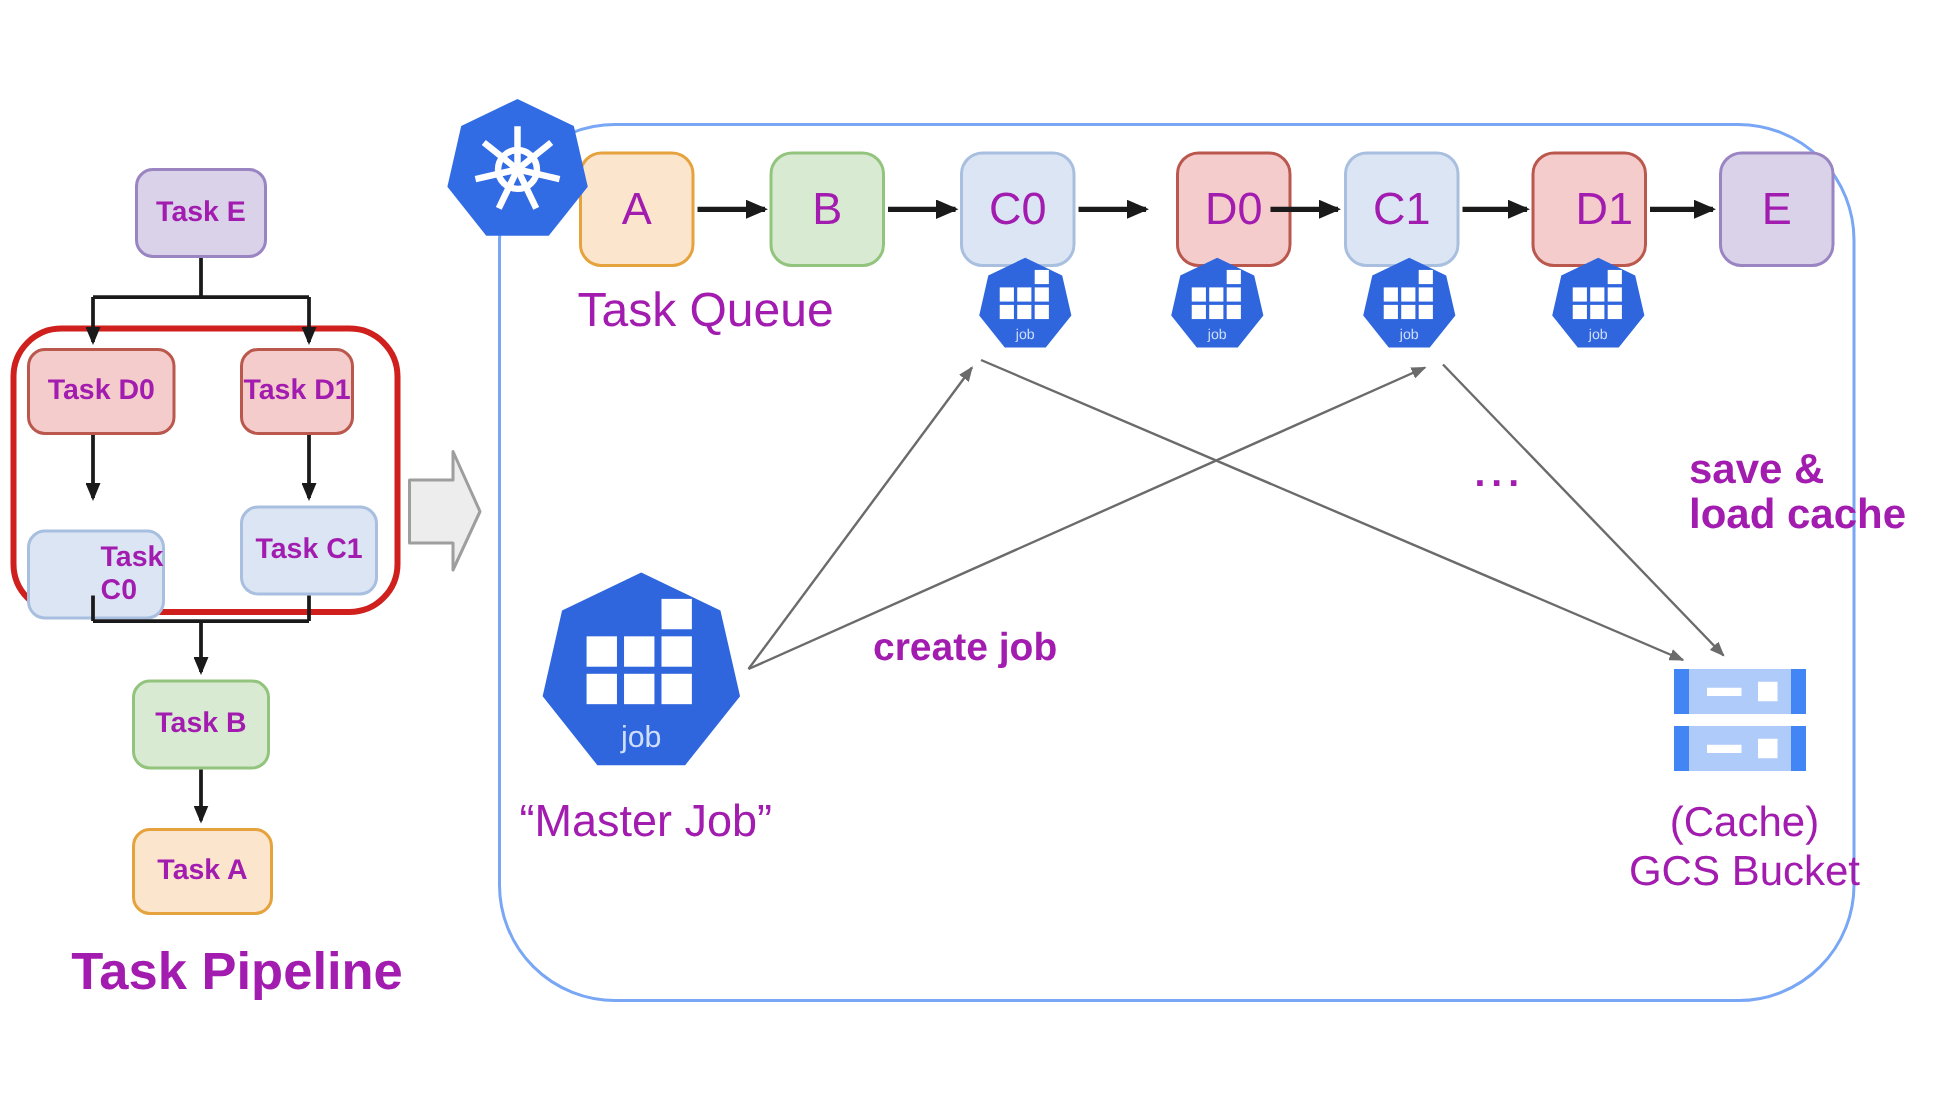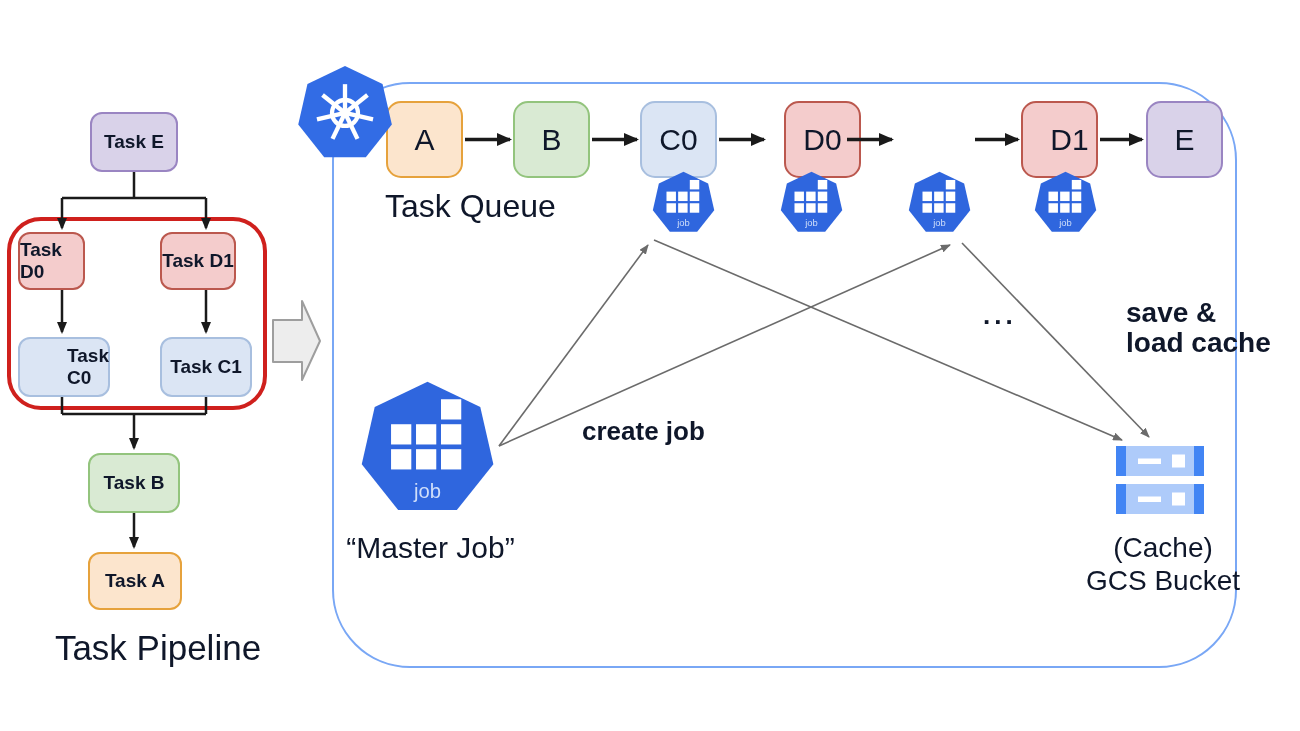--- a/index.html
+++ b/index.html
@@ -4,21 +4,21 @@
 <style>
   * { margin: 0; padding: 0; box-sizing: border-box; }
   html, body { background: #ffffff; }
   #canvas {
     position: relative;
     width: 1300px;
     height: 731px;
     background: #ffffff;
     overflow: hidden;
     font-family: "Liberation Sans", sans-serif;
-    color: #0f172a;
+    color: #a21caf;
   }
 
   
   .task-box {
     position: absolute;
     display: flex;
     align-items: center;
     justify-content: center;
     border-radius: 12px;
     border: 2.5px solid;
@@ -59,21 +59,21 @@
     position: absolute;
     left: 332px; top: 82px;
     width: 905px; height: 586px;
     border: 2.5px solid #79a7f5;
     border-radius: 78px;
     z-index: 1;
   }
 
   
   .diagram-label { position: absolute; z-index: 4; }
-  #pipeline-title   { left: 38px;  top: 628px; width: 240px; text-align: center; font-size: 35px; }
+  #pipeline-title   { left: 38px;  top: 628px; width: 240px; text-align: center; font-size: 35px; font-weight: bold; }
   #queue-title      { left: 385px; top: 188px; font-size: 32px; }
   #master-job-label { left: 318px; top: 531px; width: 225px; text-align: center; font-size: 30px; }
   #create-job-label { left: 582px; top: 416px; font-size: 26px; font-weight: 700; }
   #ellipsis-label   { left: 983px; top: 300px; font-size: 26px; font-weight: 700; letter-spacing: 4px; }
   #cache-label      { left: 1126px; top: 298px; font-size: 28px; font-weight: 700; line-height: 30px; }
   #gcs-label        { left: 1083px; top: 531px; width: 160px; text-align: center; font-size: 28px; line-height: 33px; }
 
   
   .job-icon-sm { position: absolute; width: 63px; height: 66px; top: 169px; z-index: 6; }
   #master-job-icon { position: absolute; left: 360px; top: 376px; width: 135px; height: 141px; z-index: 6; }
@@ -142,27 +142,27 @@
       <path d="M654,240 L1122,440" marker-end="url(#arr-thin)"></path>
       <path d="M962,243 L1149,437" marker-end="url(#arr-thin)"></path>
     </g>
   </svg>
 
   <div id="parallel-group-outline"></div>
 
   <div class="task-box purple" style="left:90px;  top:112px; width:88px; height:60px;">
     <span>Task E</span>
   </div>
-  <div class="task-box red" style="left:18px; top:232px; width:67px; height:58px;">
+  <div class="task-box red" style="left:18px; top:232px; width:99px; height:58px;">
     <span>Task D0</span>
   </div>
   <div class="task-box red" style="left:160px; top:232px; width:76px; height:58px;">
     <span>Task D1</span>
   </div>
-  <div class="task-box blue" style="left:18px; top:337px; width:92px; height:60px;padding-left:48px;">
+  <div class="task-box blue" style="left:18px; top:353px; width:92px; height:60px;padding-left:48px;">
     <span>Task C0</span>
   </div>
   <div class="task-box blue" style="left:160px; top:337px; width:92px; height:60px;">
     <span>Task C1</span>
   </div>
   <div class="task-box green" style="left:88px; top:453px; width:92px; height:60px;">
     <span>Task B</span>
   </div>
   <div class="task-box orange" style="left:88px; top:552px; width:94px; height:58px;">
     <span>Task A</span>
@@ -192,20 +192,23 @@
   </div>
   <div class="queue-box green" style="left:513px;">
     <span>B</span>
   </div>
   <div class="queue-box blue" style="left:640px;">
     <span>C0</span>
   </div>
   <div class="queue-box red" style="left:784px;">
     <span>D0</span>
   </div>
+  <div class="queue-box blue" style="left:896px;">
+    <span>C1</span>
+  </div>
   <div class="queue-box red" style="left:1021px;padding-left:20px;">
     <span>D1</span>
   </div>
   <div class="queue-box purple" style="left:1146px;">
     <span>E</span>
   </div>
 
   <div class="diagram-label" id="queue-title">Task Queue</div>
 
   <svg class="job-icon-sm" style="left:652px;" viewBox="0 0 100 104">

